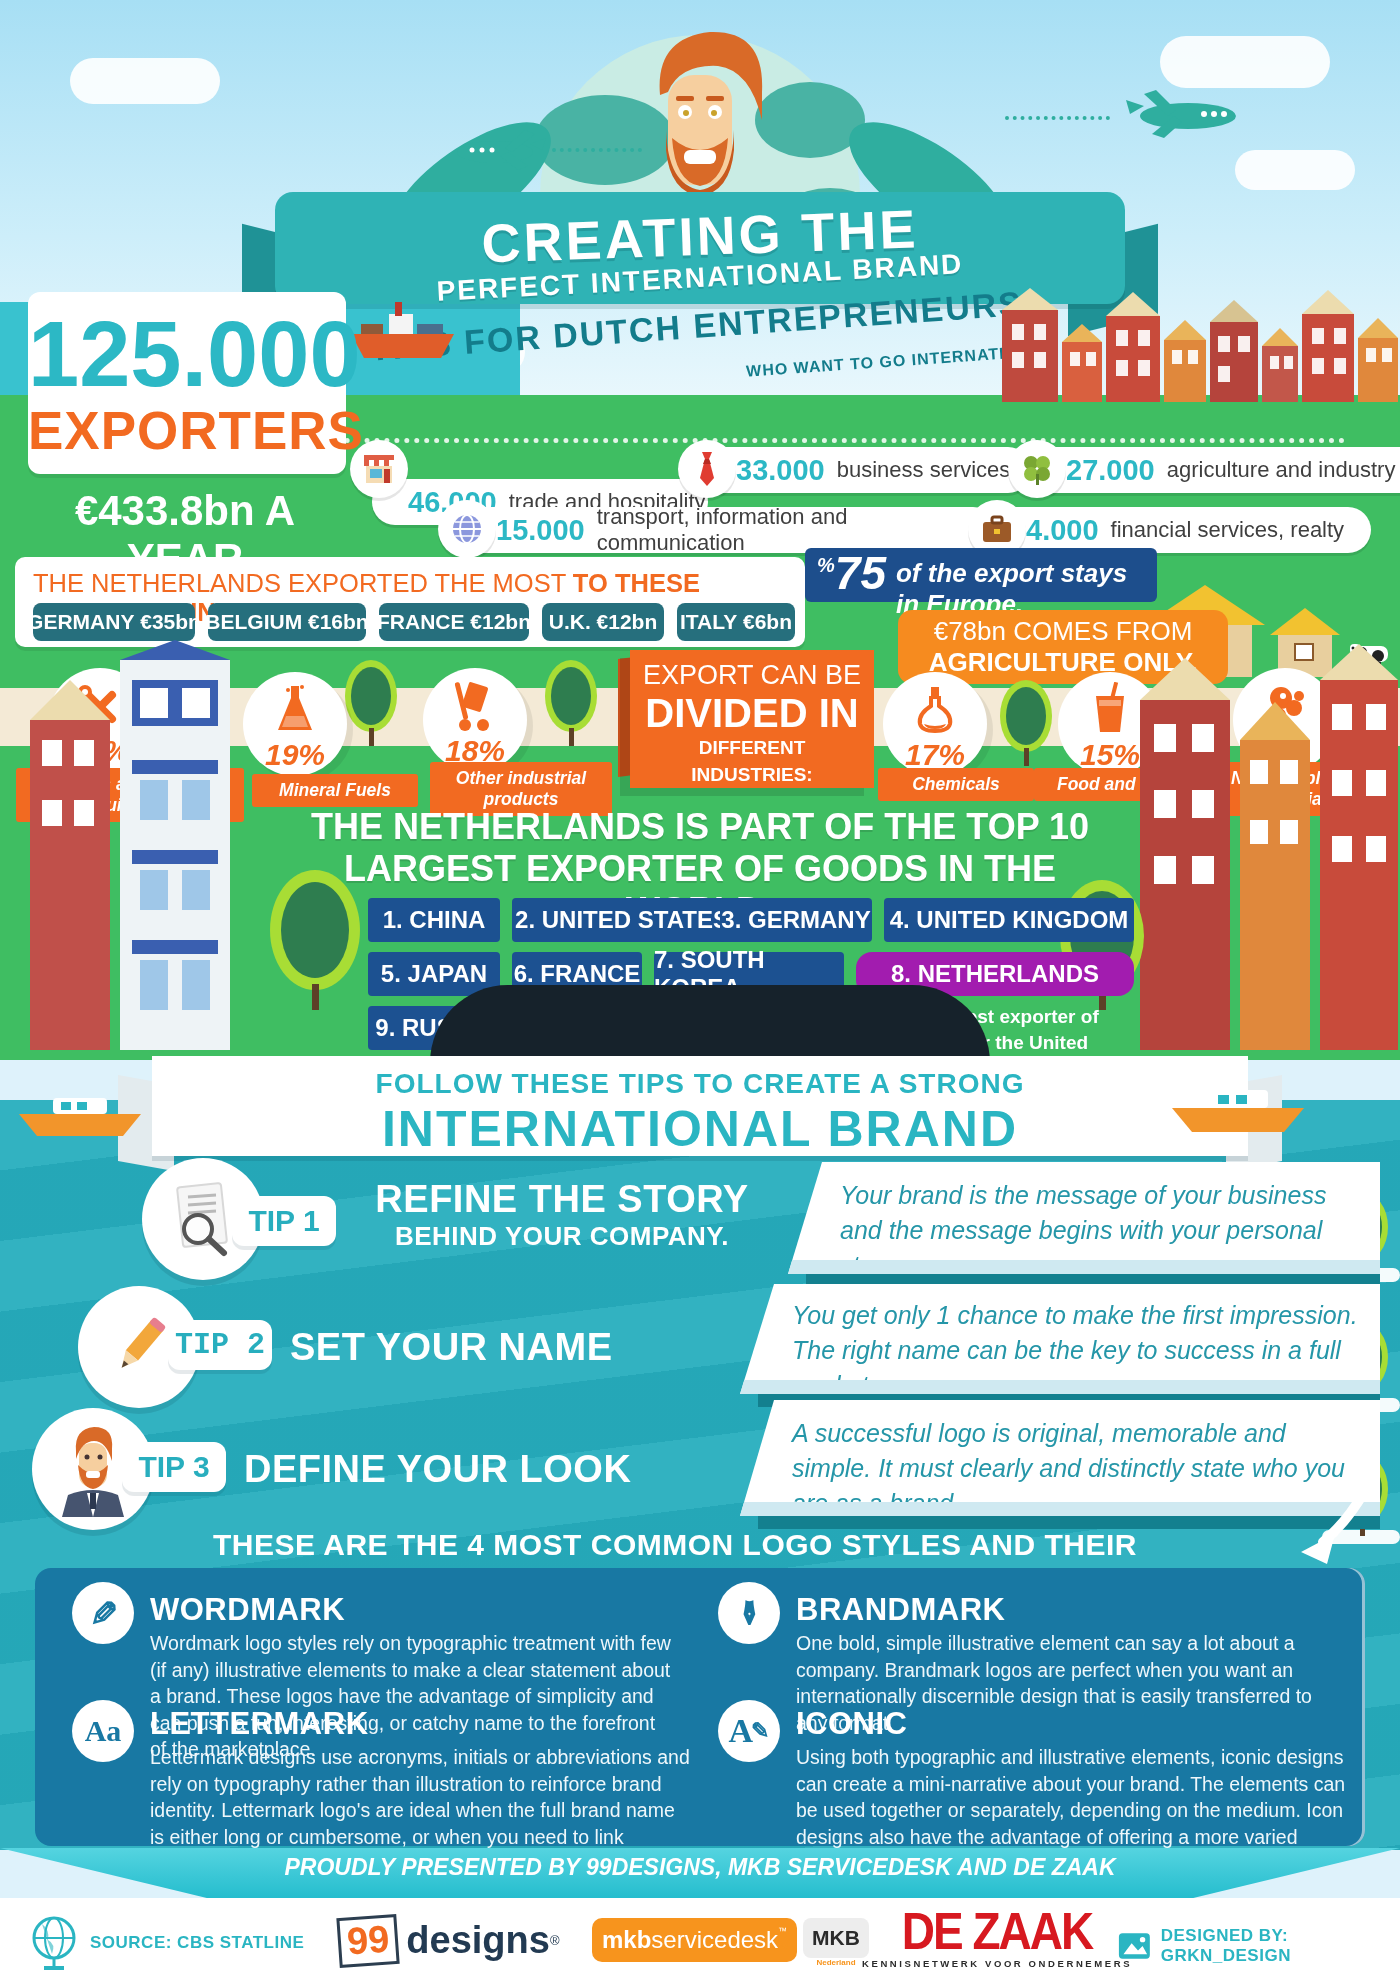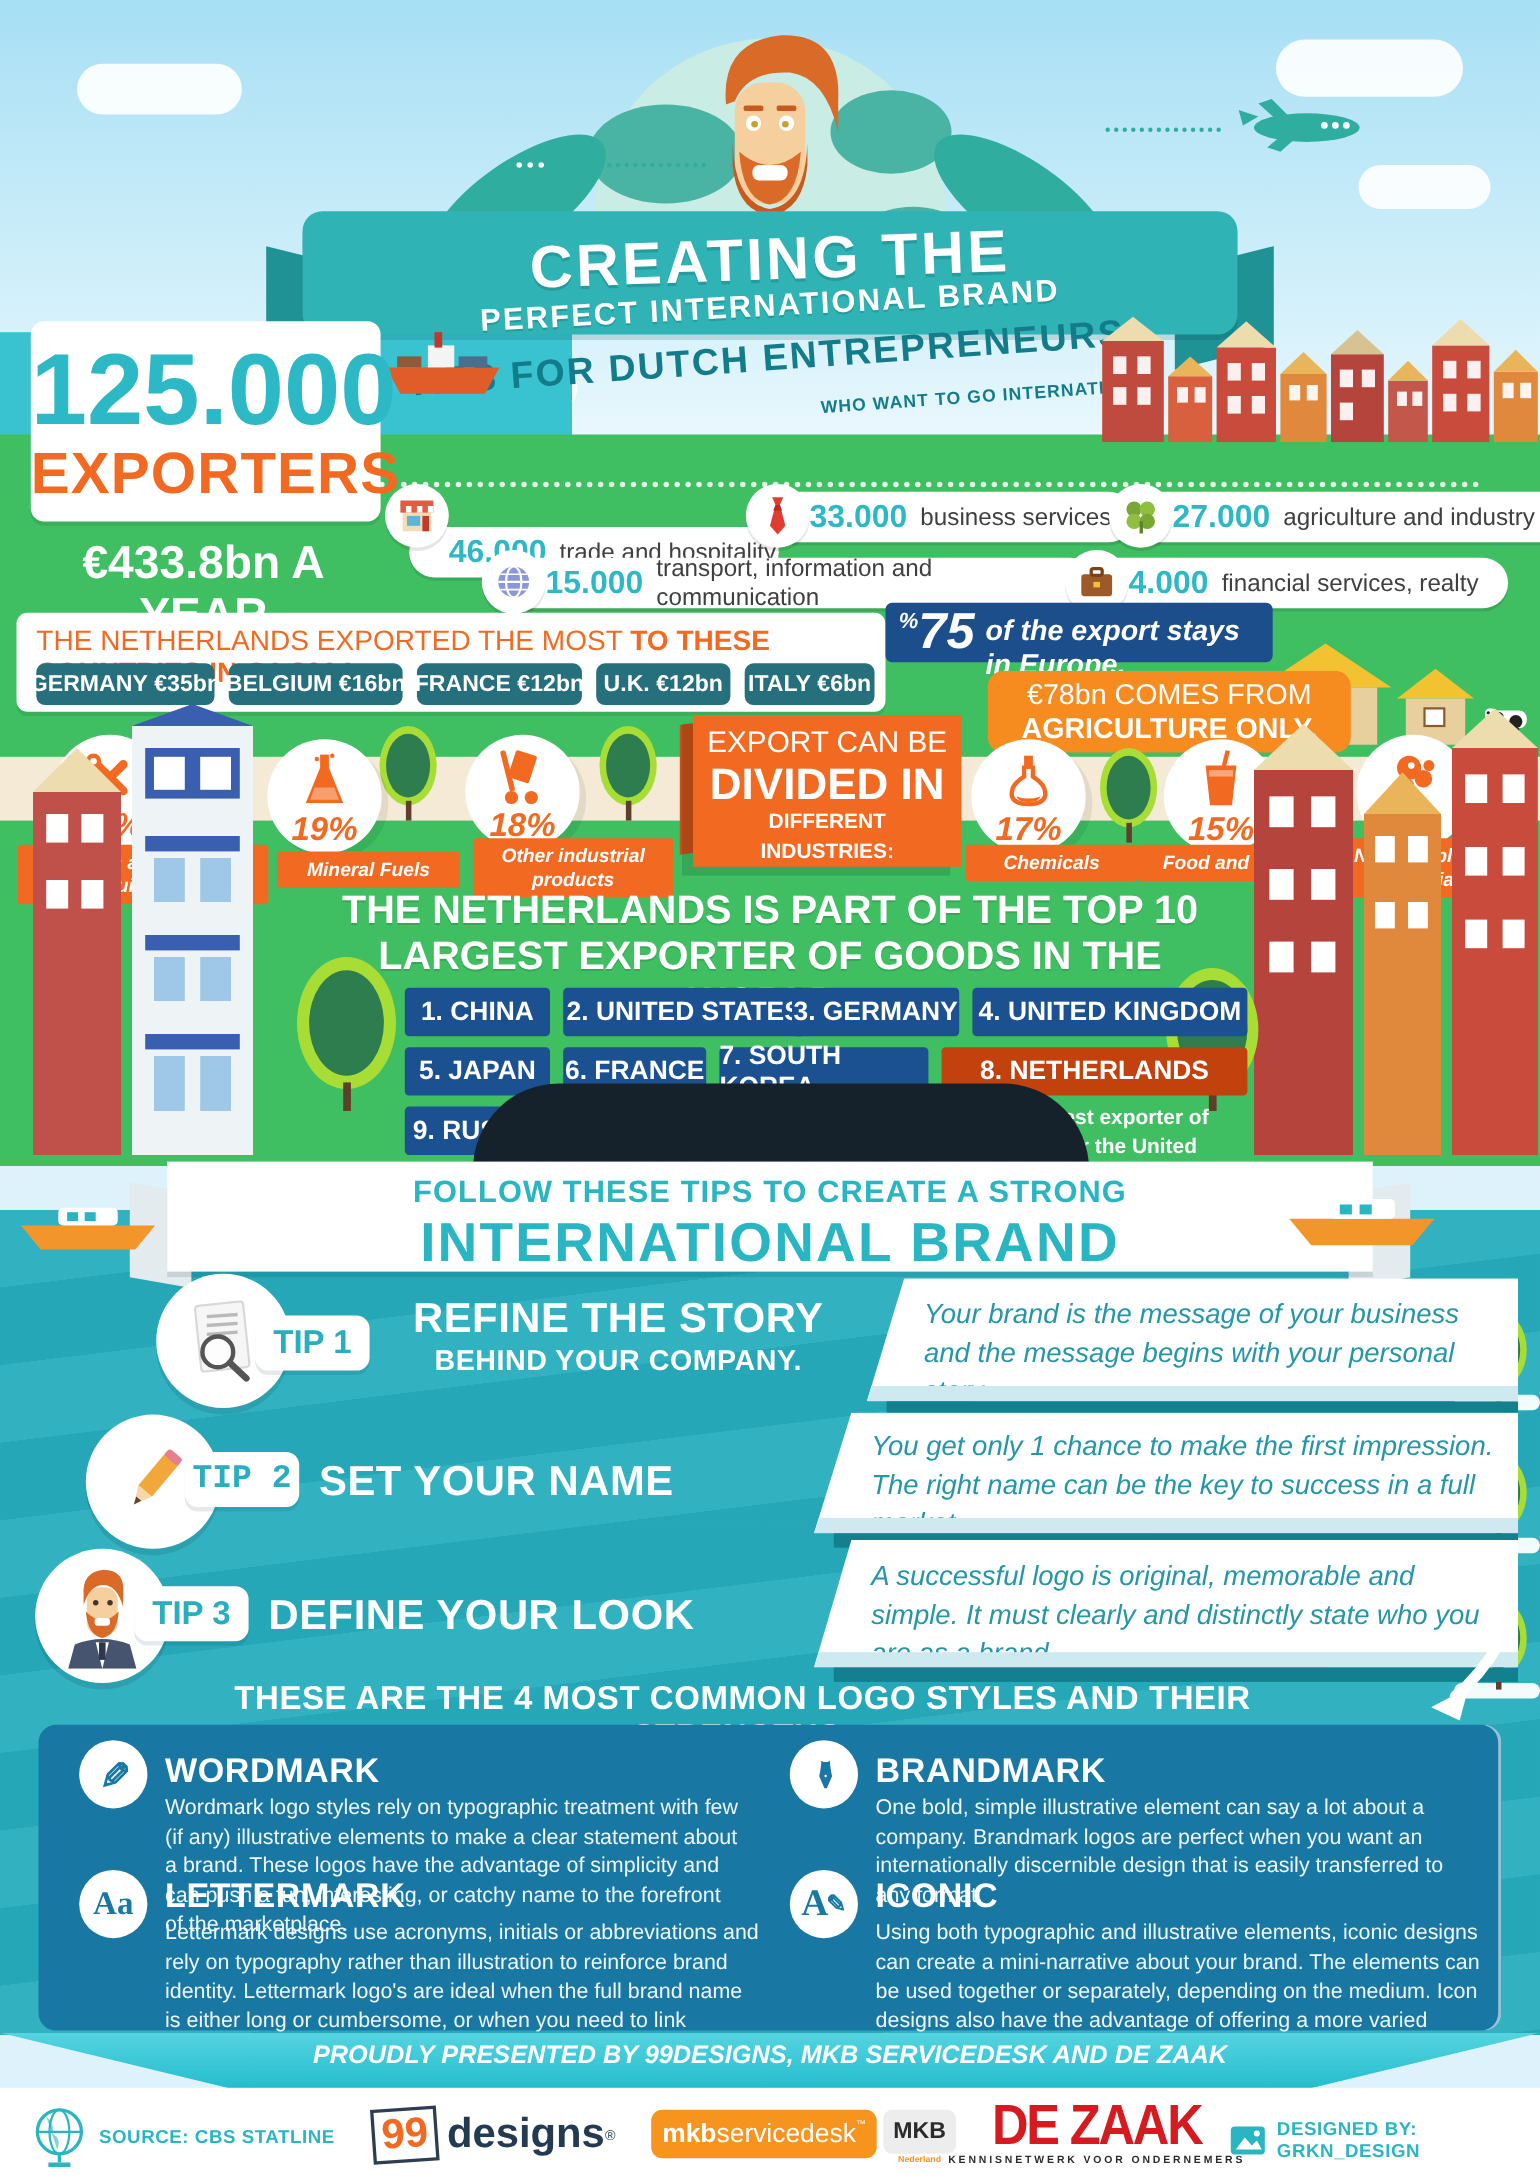--- a/index.html
+++ b/index.html
@@ -50,21 +50,21 @@
   .ind-pct{color:#f26a21;font-size:30px;font-weight:bold;font-style:italic;text-align:center;}
   .ind-label{background:#f26a21;color:#fff;font-weight:bold;font-style:italic;font-size:17.5px;
              text-align:center;padding:6px 8px;border-radius:3px;line-height:1.2;}
   .exp-div-box{background:#f26a21;color:#fff;text-align:center;padding:10px 6px;box-shadow:-10px 8px 0 rgba(0,0,0,.12);}
   .exp-div-box .l1{font-size:27px;line-height:1.15;}
   .exp-div-box .l2{font-size:40px;font-weight:bold;line-height:1.1;}
   .exp-div-box .l3{font-size:19px;font-weight:bold;line-height:1.4;}
   
   .top10-head{color:#fff;font-weight:bold;font-size:36px;text-align:center;text-shadow:0 2px 0 rgba(0,0,0,.12);}
   .rank{background:#1c5191;color:#fff;font-weight:bold;font-size:24px;display:flex;align-items:center;justify-content:center;height:44px;border-radius:4px;}
-  .rank.hl{background:#c2410c;}
+  .rank.hl{background:#a21caf;border-radius:16px;}
   .top10-note{color:#fff;font-weight:bold;font-size:19px;line-height:1.35;}
   
   .banner{background:#fff;box-shadow:0 5px 0 rgba(0,40,60,.12);}
   .banner-t1{color:#2ab5c2;font-weight:bold;font-size:28px;letter-spacing:1px;text-align:center;}
   .banner-t2{color:#2ab5c2;font-weight:bold;font-size:50px;letter-spacing:2px;text-align:center;}
   .banner-tail{background:#e3ebee;}
   
   .tip-circle{background:#fff;border-radius:50%;width:122px;height:122px;box-shadow:0 6px 0 rgba(0,40,60,.12);display:flex;align-items:center;justify-content:center;}
   .tip-label{background:#fff;border-radius:12px;color:#28aebe;font-weight:bold;font-size:30px;
              display:flex;align-items:center;justify-content:center;box-shadow:0 4px 0 rgba(0,40,60,.10);}

